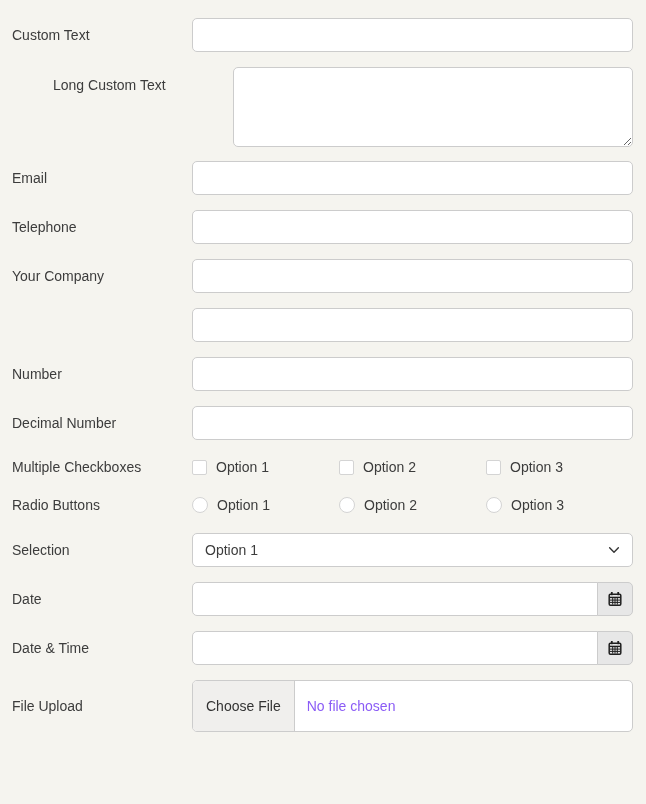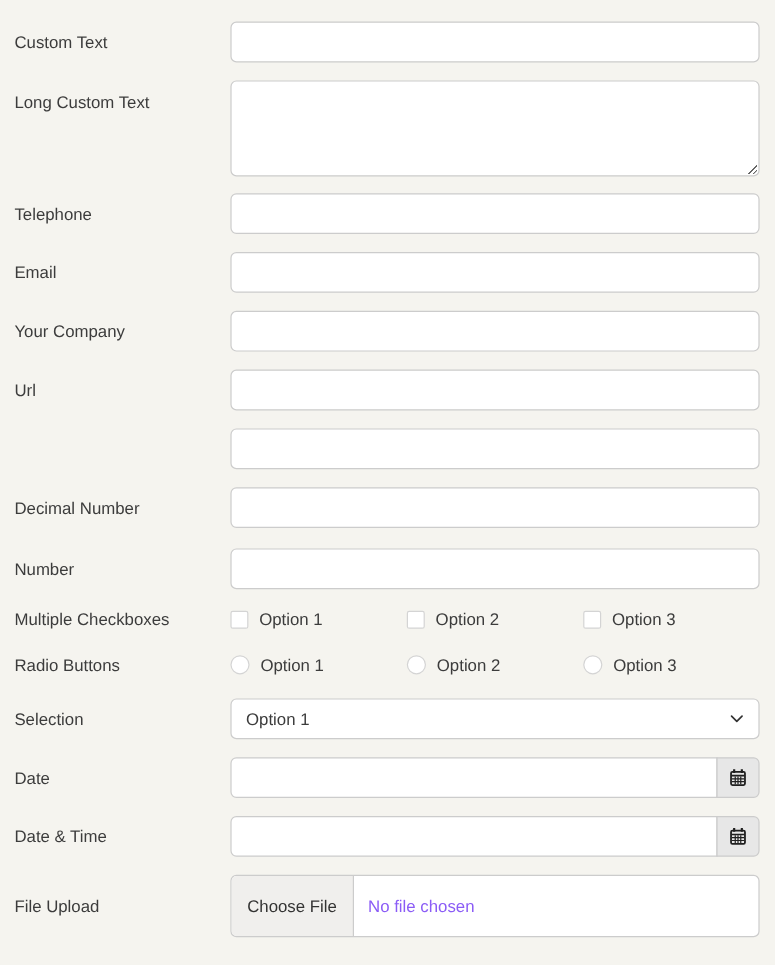--- a/index.html
+++ b/index.html
@@ -6,21 +6,21 @@
   html, body {
     width: 646px; height: 804px;
     background: #f5f4ef;
     font-family: "Liberation Sans", sans-serif;
     font-size: 14px;
     color: #3c3c3c;
     overflow: hidden;
   }
   .form { padding: 18px 13px 10px 12px; }
   .row { display: flex; align-items: center; margin-bottom: 15px; }
-  .row.top { align-items: flex-start; }
+  .row.top { align-items: flex-start; margin-left: 41px; }
   .row.top .lbl { padding-top: 10px; }
   .row.compact { margin-bottom: 18px; min-height: 20px; }
   .lbl { width: 180px; flex-shrink: 0; color: #3c3c3c; }
   .ctrl { flex: 1; min-width: 0; position: relative; }
   .input, .txtarea, .sel {
     width: 100%;
     height: 34px;
     background: #ffffff;
     border: 1px solid #cccccc;
     border-radius: 5px;
@@ -109,51 +109,47 @@
   </div>
 
   <div class="row top" style="margin-bottom:14px;">
     <label class="lbl">Long Custom Text</label>
     <div class="ctrl">
         <textarea class="txtarea" style=""></textarea>
       </div>
   </div>
 
   <div class="row">
+    <label class="lbl">Email</label>
+    <div class="ctrl"><input type="text" class="input" style=""></div>
+  </div>
+
+  <div class="row">
     <label class="lbl">Telephone</label>
     <div class="ctrl"><input type="text" class="input" style=""></div>
   </div>
 
   <div class="row">
-    <label class="lbl">Email</label>
-    <div class="ctrl"><input type="text" class="input" style=""></div>
-  </div>
-
-  <div class="row">
     <label class="lbl">Your Company</label>
     <div class="ctrl"><input type="text" class="input" style=""></div>
   </div>
 
-  <div class="row">
-    <label class="lbl">Url</label>
-    <div class="ctrl"><input type="text" class="input" style=""></div>
-  </div>
 
   <div class="row">
     <label class="lbl"></label>
+    <div class="ctrl"><input type="text" class="input" style=""></div>
+  </div>
+
+  <div class="row">
+    <label class="lbl">Number</label>
     <div class="ctrl"><input type="text" class="input" style=""></div>
   </div>
 
   <div class="row" style="margin-bottom:17px;">
     <label class="lbl">Decimal Number</label>
-    <div class="ctrl"><input type="text" class="input" style=""></div>
-  </div>
-
-  <div class="row">
-    <label class="lbl">Number</label>
     <div class="ctrl"><input type="text" class="input" style=""></div>
   </div>
 
 
   <div class="row compact">
     <label class="lbl">Multiple Checkboxes</label>
     <div class="ctrl opt-group">
       <span class="opt">
         <input type="checkbox" class="cb" style="">
         <span class="opt-label">Option 1</span>

